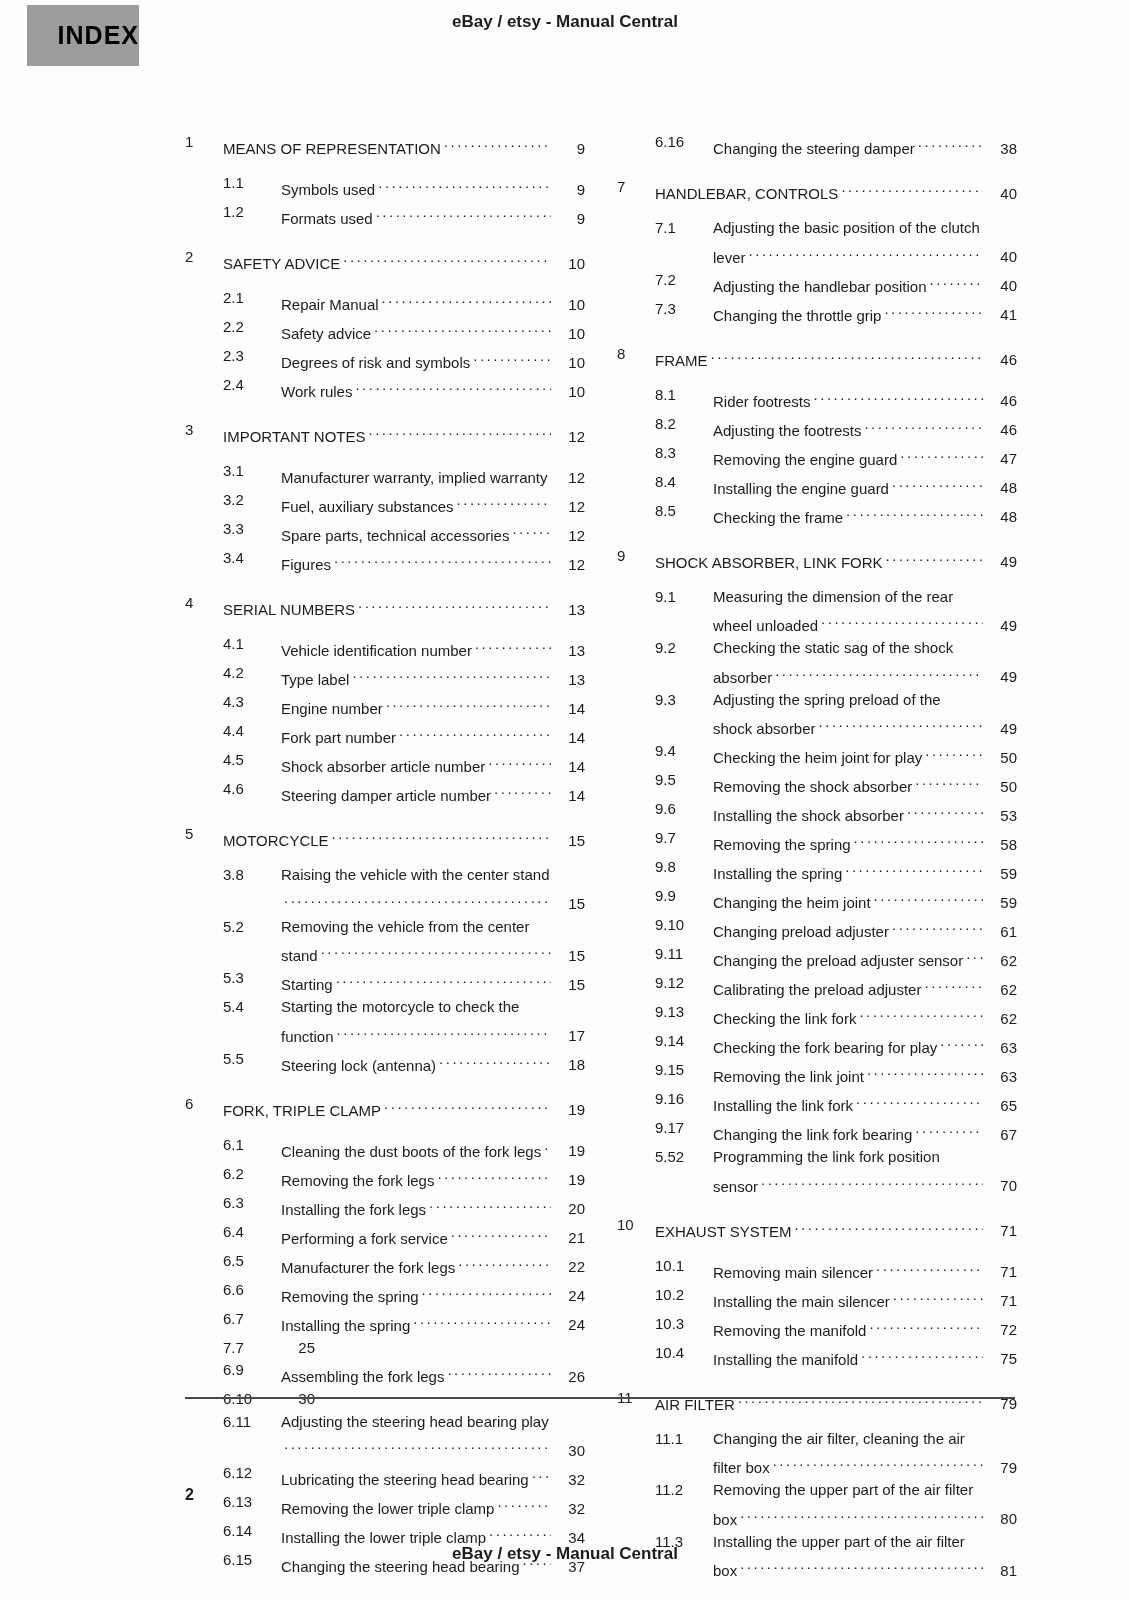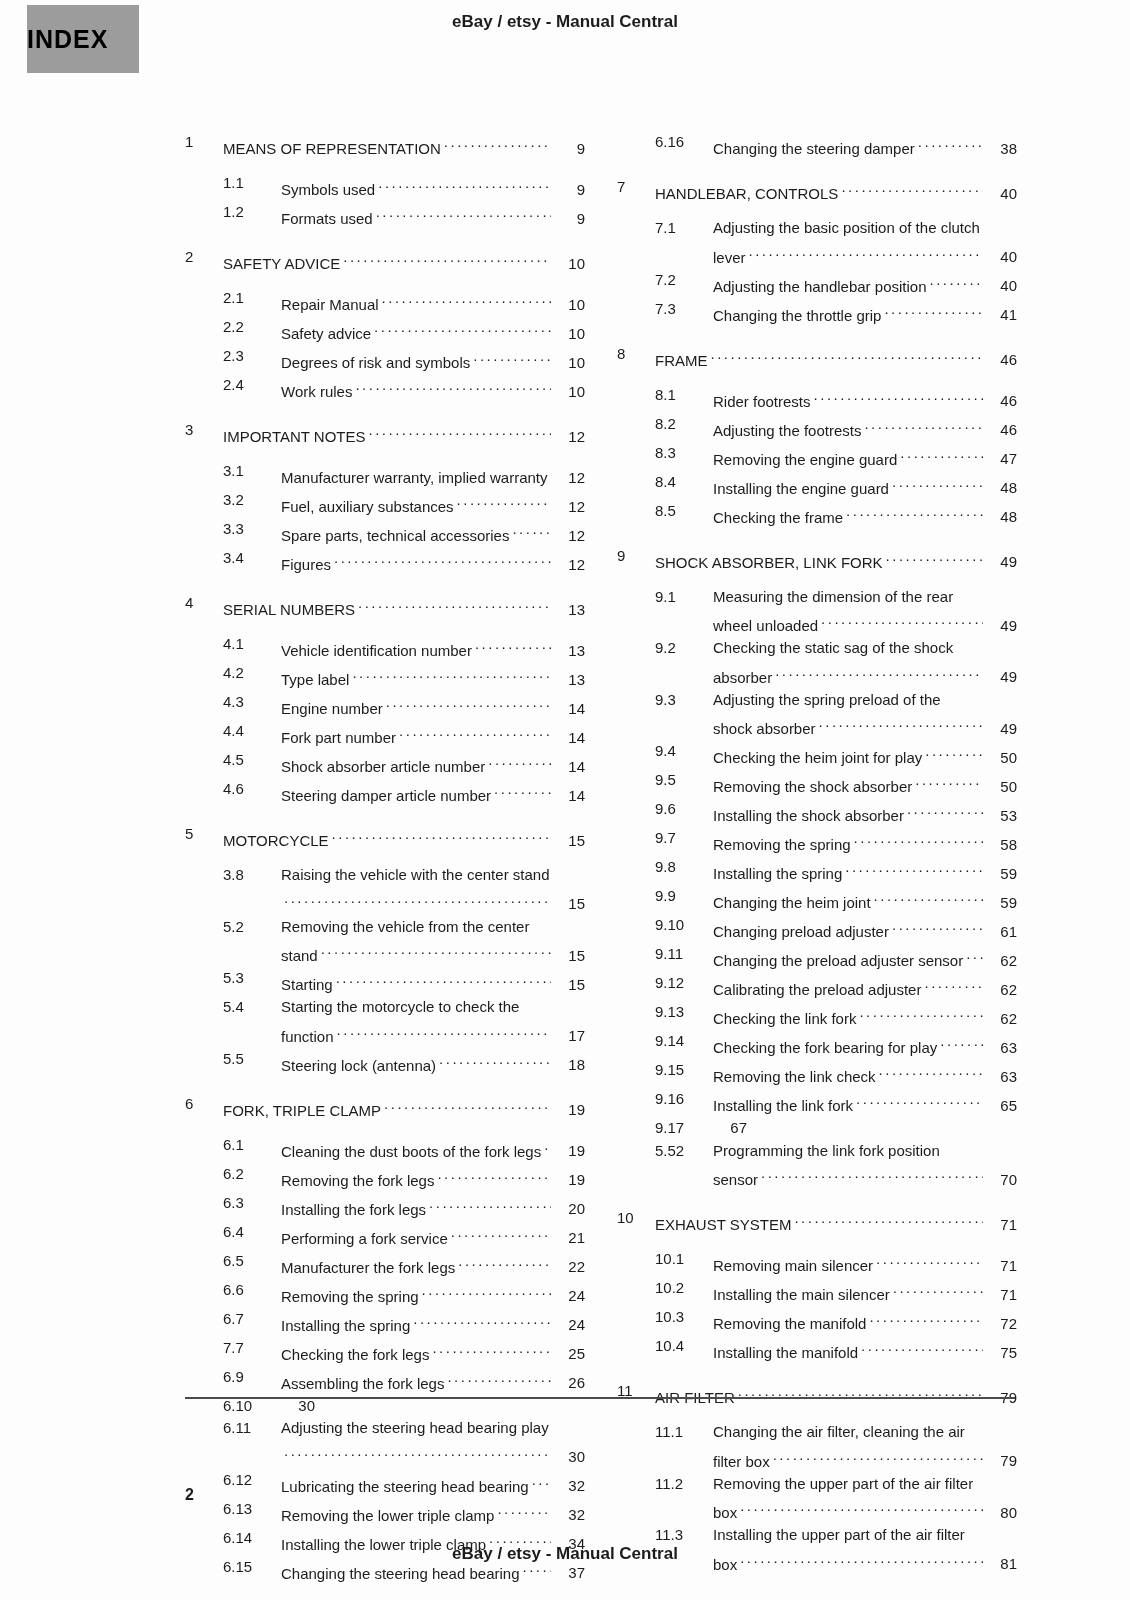--- a/index.html
+++ b/index.html
@@ -14,23 +14,23 @@
   }
 
   .header-title {
     position: absolute; top: 12px; left: 0; width: 100%;
     text-align: center;
     font-size: 17px; font-weight: 700;
   }
 
   .index-box {
     position: absolute; top: 5px; left: 27px;
-    width: 112px; height: 68px;
+    width: 112px; height: 61px;
     background: #9c9c9c;
-    display: flex; align-items: center; justify-content: flex-start;
+    display: flex; align-items: center; justify-content: flex-end;
   }
   .index-box .label {
     font-size: 25px; font-weight: 700; letter-spacing: 1px; color: #000;
   }
 
   .toc {
     position: absolute; top: 131px; left: 185px;
     display: flex; gap: 32px;
   }
   .col { width: 400px; }
@@ -248,21 +248,20 @@
         <span class="mid"><span class="title">Removing the spring</span><span class="dots"></span></span>
         <span class="page">24</span>
       </div>
       <div class="row sub">
         <span class="num">6.7</span>
         <span class="mid"><span class="title">Installing the spring</span><span class="dots"></span></span>
         <span class="page">24</span>
       </div>
       <div class="row sub">
         <span class="num">7.7</span>
-        <span class="mid"><span class="title">Checking the fork legs</span><span class="dots"></span></span>
         <span class="page">25</span>
       </div>
       <div class="row sub">
         <span class="num">6.9</span>
         <span class="mid"><span class="title">Assembling the fork legs</span><span class="dots"></span></span>
         <span class="page">26</span>
       </div>
       <div class="row sub">
         <span class="num">6.10</span>
         <span class="page">30</span>
@@ -419,30 +418,31 @@
         <span class="mid"><span class="title">Checking the link fork</span><span class="dots"></span></span>
         <span class="page">62</span>
       </div>
       <div class="row sub">
         <span class="num">9.14</span>
         <span class="mid"><span class="title">Checking the fork bearing for play</span><span class="dots"></span></span>
         <span class="page">63</span>
       </div>
       <div class="row sub">
         <span class="num">9.15</span>
-        <span class="mid"><span class="title">Removing the link check</span><span class="dots"></span></span>
+        <span class="mid"><span class="title">Removing the link joint</span><span class="dots"></span></span>
         <span class="page">63</span>
       </div>
       <div class="row sub">
         <span class="num">9.16</span>
         <span class="mid"><span class="title">Installing the link fork</span><span class="dots"></span></span>
         <span class="page">65</span>
       </div>
       <div class="row sub">
         <span class="num">9.17</span>
+        <span class="mid"><span class="title">Changing the link fork bearing</span><span class="dots"></span></span>
         <span class="page">67</span>
       </div>
       <div class="row sub">
         <span class="num">5.52</span>
         <span class="mid"><span class="title">Programming the link fork position sensor</span><span class="dots"></span></span>
         <span class="page">70</span>
       </div>
       <div class="row chapter">
         <span class="num">10</span>
         <span class="mid"><span class="title">EXHAUST SYSTEM</span><span class="dots"></span></span>

